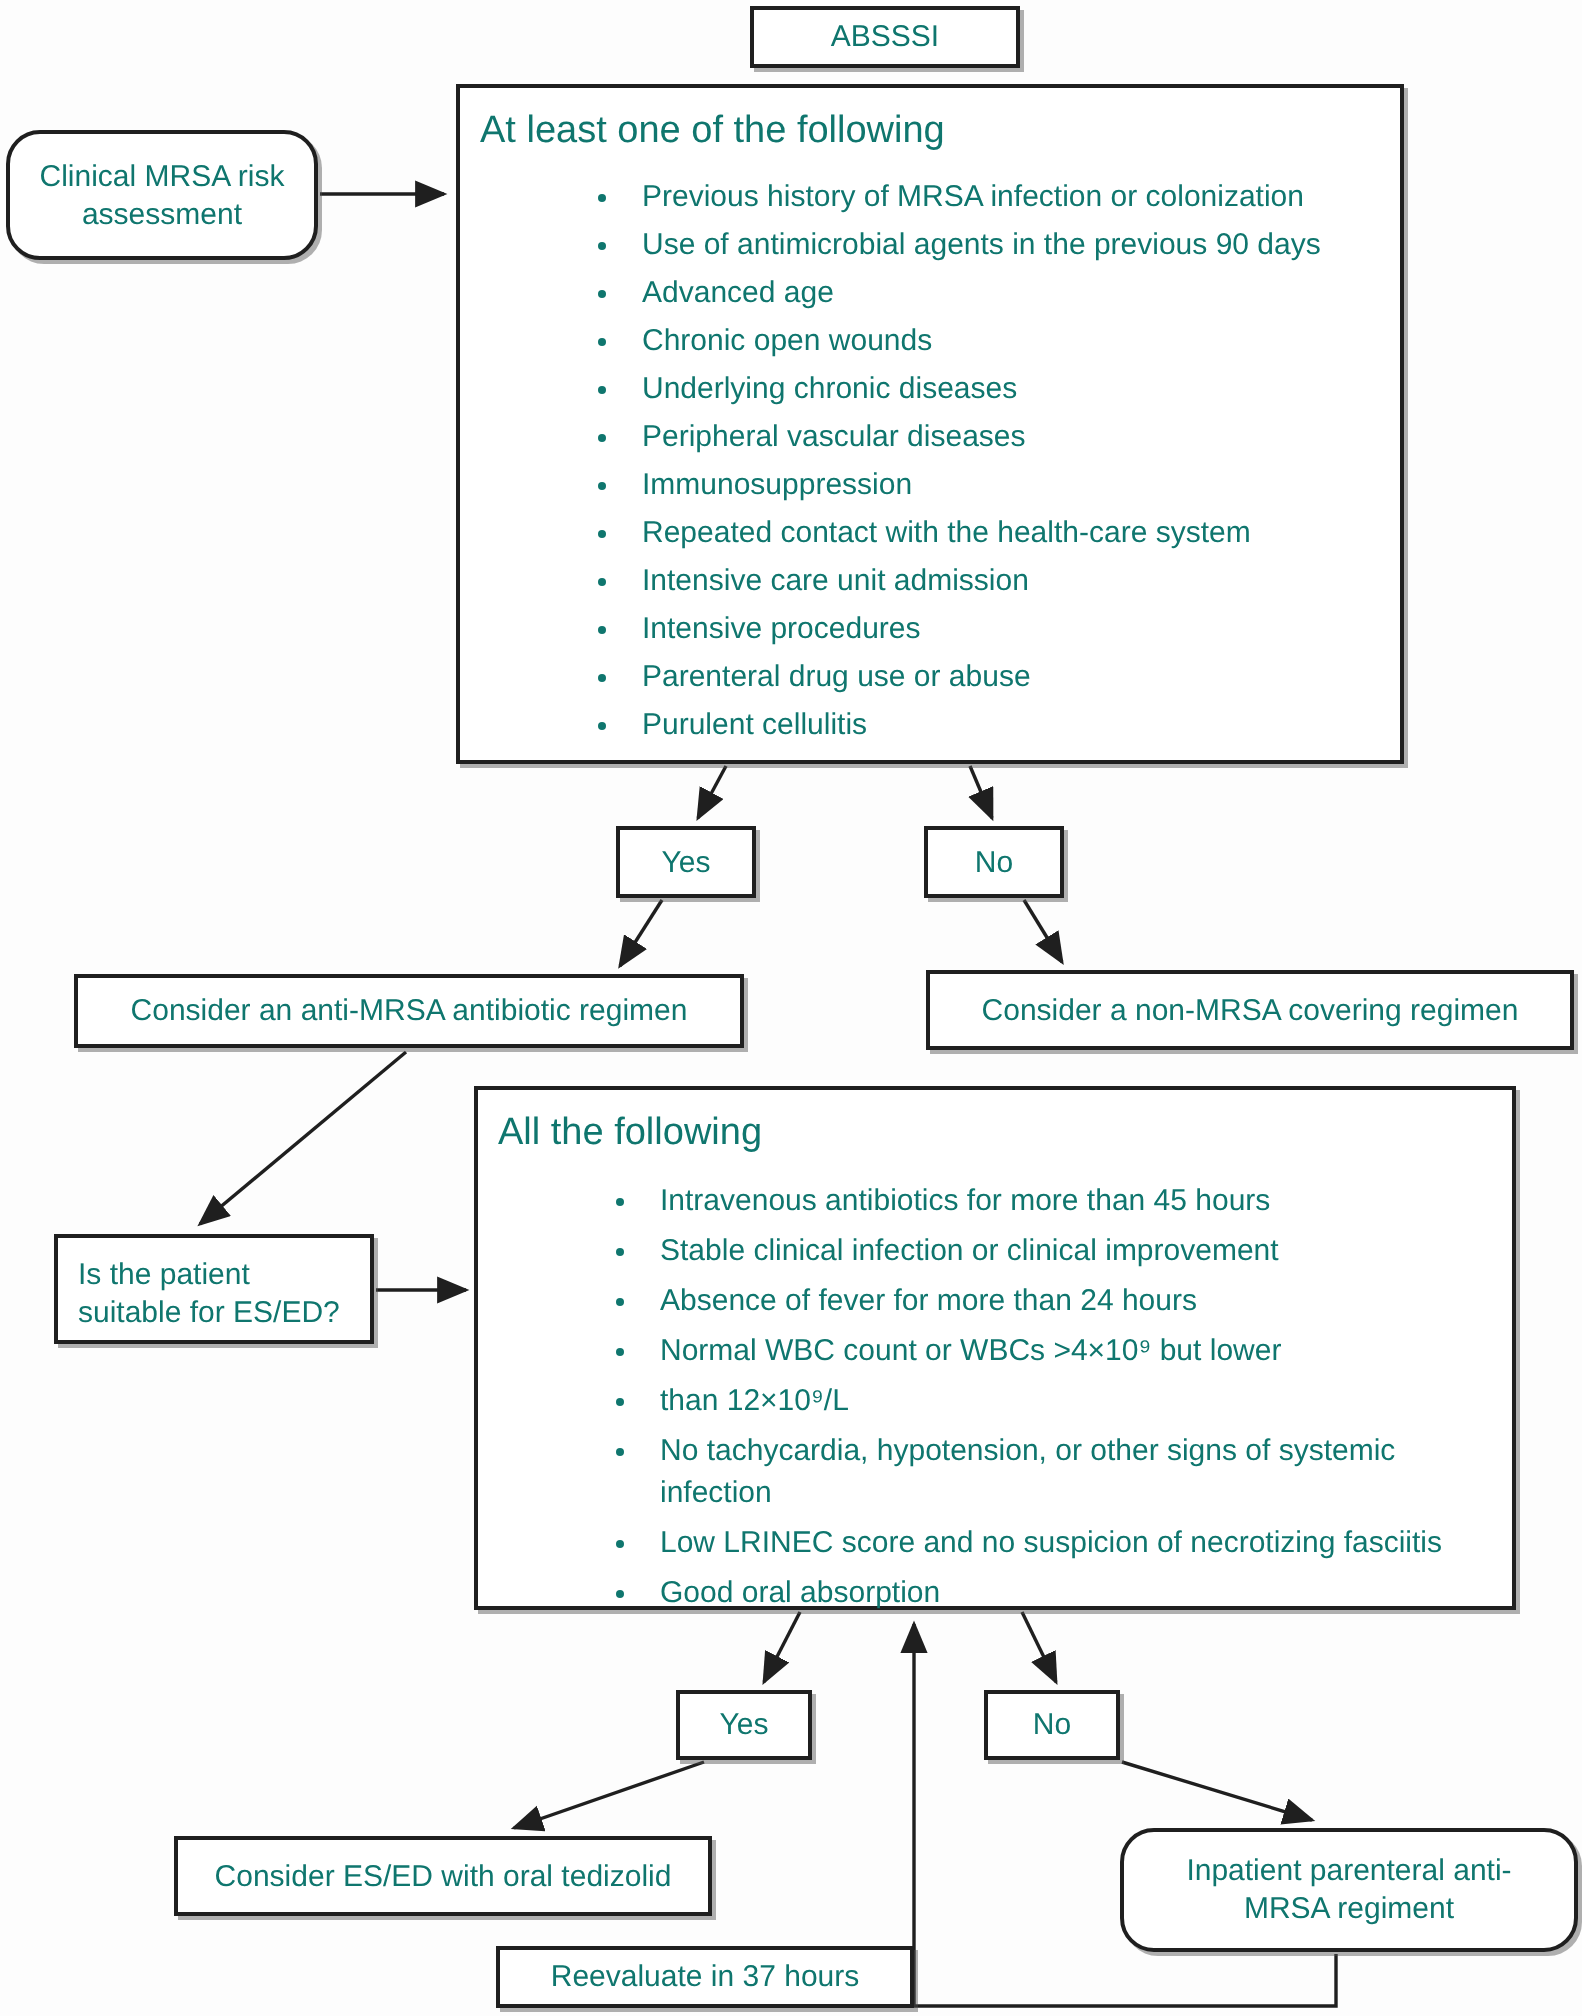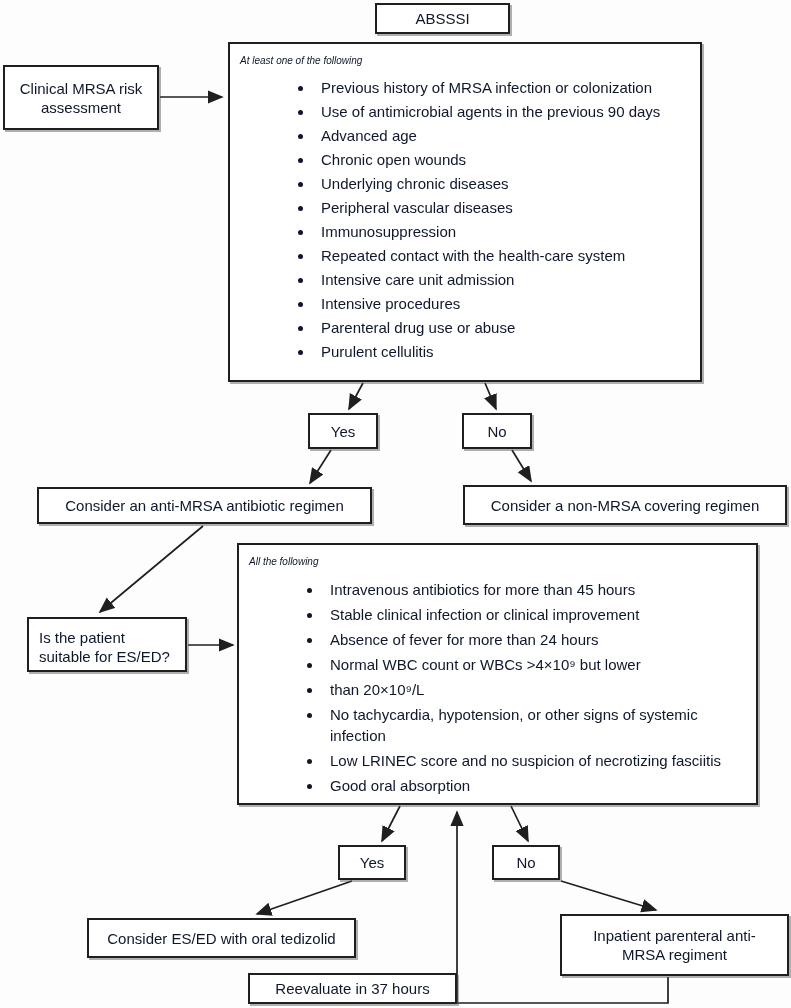--- a/index.html
+++ b/index.html
@@ -1,32 +1,32 @@
 <!DOCTYPE html>
 <html><head>
 <meta charset="utf-8">
 <style>
   html,body{margin:0;padding:0;background:#ffffff;}
   #canvas{
     position:relative;width:791px;height:1008px;background:#fdfdfd;overflow:hidden;
-    font-family:"Liberation Sans","DejaVu Sans",sans-serif;color:#0f172a;
+    font-family:"Liberation Sans","DejaVu Sans",sans-serif;color:#0f766e;
   }
   #wires{position:absolute;left:0;top:0;width:791px;height:1008px;z-index:0;}
   .box{
     position:absolute;background:#ffffff;border:2px solid #1f1f1f;box-sizing:border-box;
     box-shadow:2px 2px 0 rgba(80,80,80,.45);z-index:1;font-size:15px;
   }
   .center{display:flex;align-items:center;justify-content:center;text-align:center;}
-  .heading{padding:11px 0 0 10px;font-size:10px;font-style:italic;}
+  .heading{padding:11px 0 0 10px;font-size:19px;}
   ul.criteria{margin:12px 0 0 0;padding-left:84px;list-style:disc;}
   ul.criteria li{padding-left:7px;}
   #criteria-box-1 ul.criteria li{line-height:20px;margin-bottom:4px;}
   #criteria-box-2 ul.criteria li{line-height:21px;margin-bottom:4px;}
   #esed-question-box{padding:9px 8px 0 10px;line-height:19px;}
-  .wrap2{line-height:19px;}
+  .wrap2{line-height:19px;border-radius:17px;}
 </style>
 </head>
 <body>
 
 <div id="canvas">
 
   <svg id="wires" viewBox="0 0 791 1008" xmlns="http://www.w3.org/2000/svg">
     <defs>
       <marker id="ah" markerWidth="11" markerHeight="9" refX="8.5" refY="4" orient="auto">
         <path d="M0,0 L9.5,4 L0,8 z" fill="#1f1f1f"></path>
@@ -93,21 +93,21 @@
     <span>Is the patient suitable for ES/ED?</span>
   </div>
 
   <div class="box" id="criteria-box-2" style="left:237px;top:543px;width:521px;height:262px;">
     <div class="heading">All the following</div>
     <ul class="criteria">
       <li>Intravenous antibiotics for more than 45 hours</li>
       <li>Stable clinical infection or clinical improvement</li>
       <li>Absence of fever for more than 24 hours</li>
       <li>Normal WBC count or WBCs &gt;4×10⁹ but lower</li>
-      <li>than 20×10⁹/L</li>
+      <li>than 12×10⁹/L</li>
       <li style="max-width:430px;">No tachycardia, hypotension, or other signs of systemic infection</li>
       <li>Low LRINEC score and no suspicion of necrotizing fasciitis</li>
       <li>Good oral absorption</li>
     </ul>
   </div>
 
   <div class="box center" style="left:338px;top:845px;width:68px;height:35px;">
     <span>Yes</span>
   </div>
   <div class="box center" style="left:492px;top:845px;width:68px;height:35px;">

